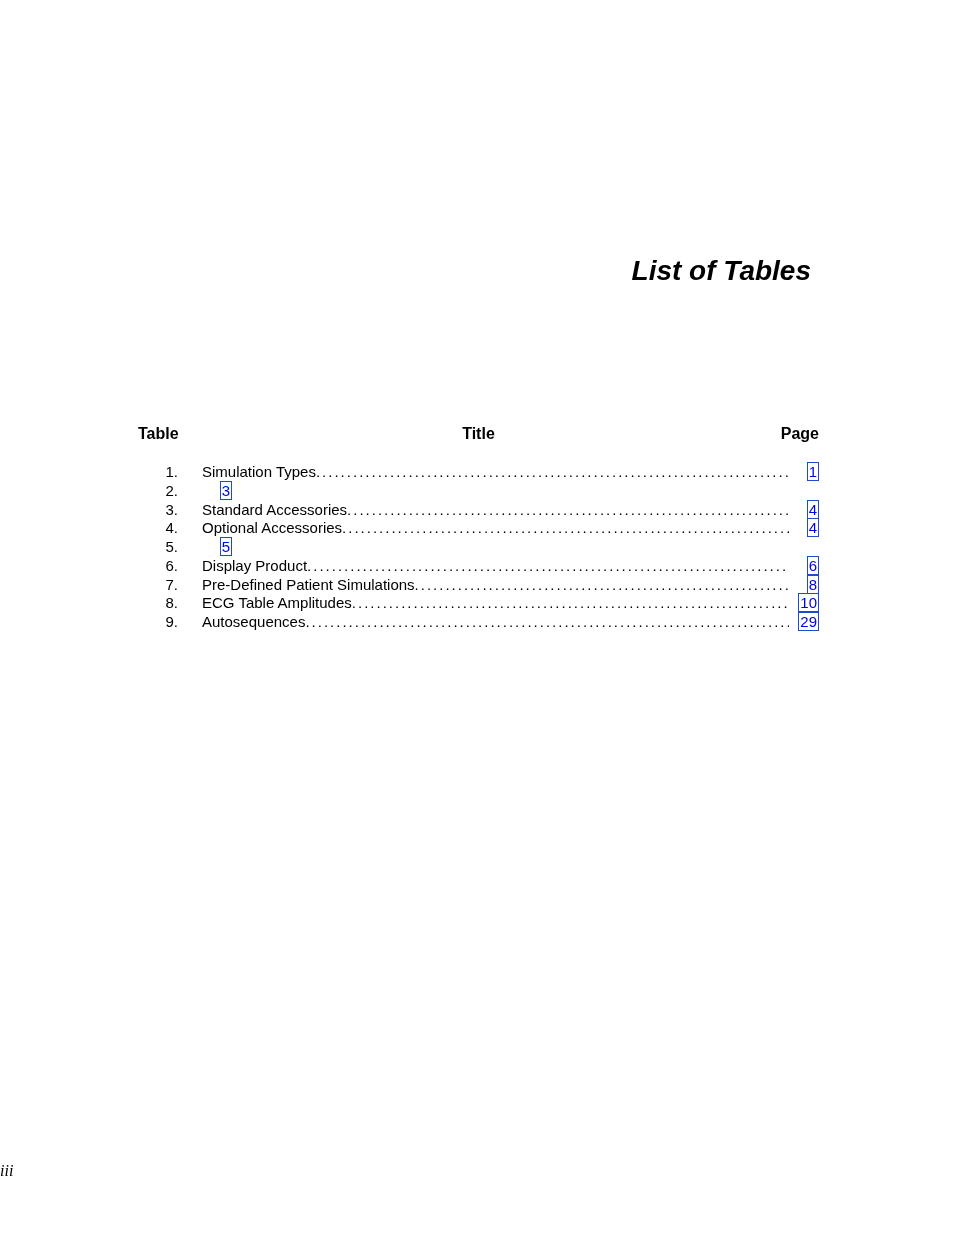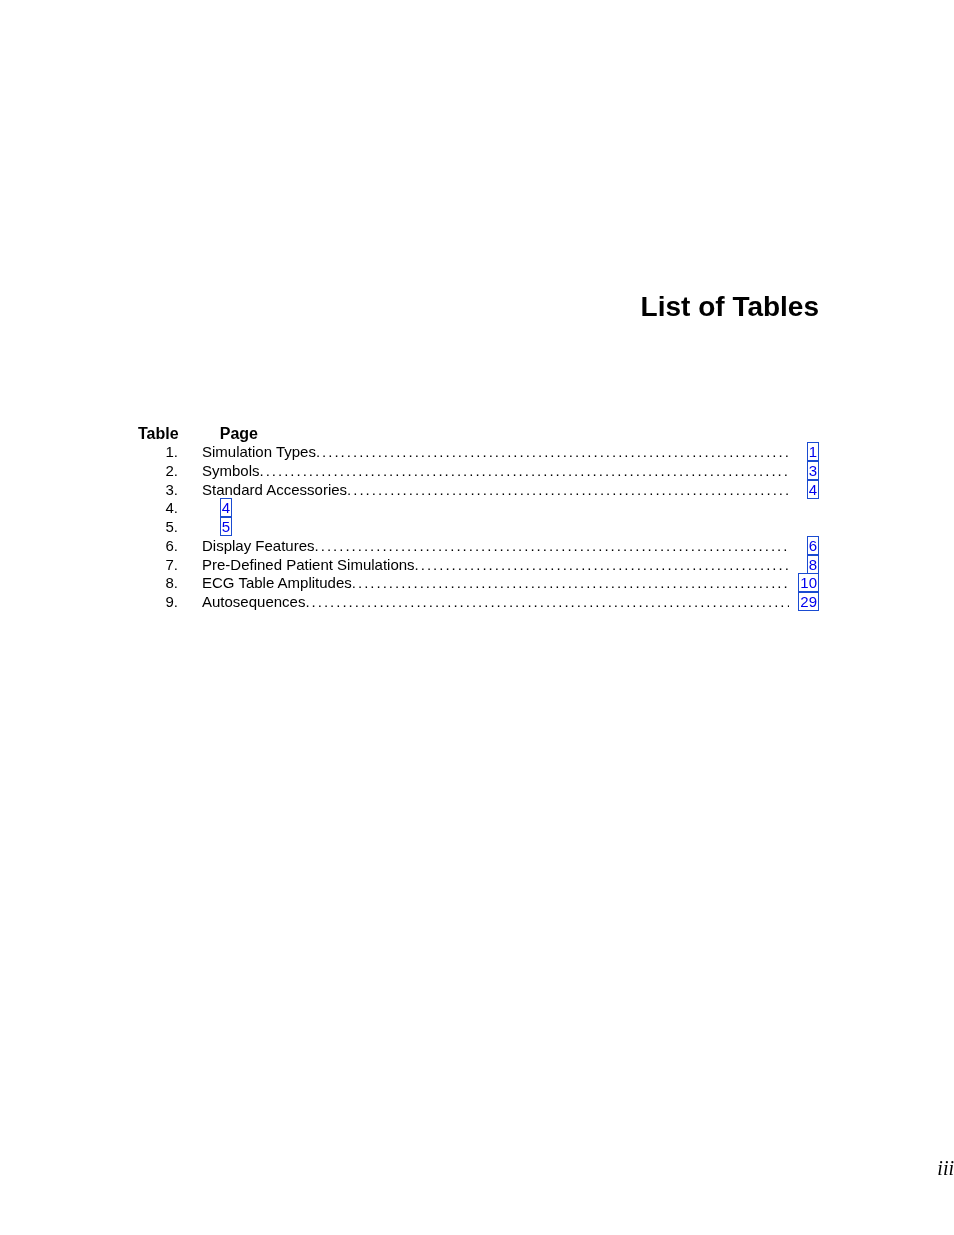--- a/index.html
+++ b/index.html
@@ -13,37 +13,38 @@
     width: 954px;
     height: 1235px;
     box-sizing: border-box;
     padding: 0;
     position: relative;
   }
   .heading {
     position: absolute;
     top: 255px;
     left: 0;
-    right: 135px;
+    right: 143px;
     text-align: right;
     font-family: Arial, Helvetica, sans-serif;
     font-weight: bold;
+    font-style: italic;
     font-size: 28px;
-    margin-top: 36px;
   }
   .toc {
     position: absolute;
     top: 425px;
     left: 138px;
     right: 135px;
   }
   .col-headers {
     display: flex;
     font-weight: bold;
     font-size: 16px;
+    margin-bottom: 20px;
   }
   .col-table { width: 60px; }
   .col-title { flex: 1; text-align: center; }
   .col-page  { width: 60px; text-align: right; }
   .entries { }
   .entry {
     display: flex;
     align-items: baseline;
     font-size: 15px;
     line-height: 1.25;
@@ -82,77 +83,78 @@
     color: #0000EE;
     text-decoration: none;
     border: 1px solid #1a4bd1;
     padding: 0 1px;
   }
   .footer {
     position: absolute;
     bottom: 55px;
     left: 0;
     right: 0;
-    text-align: right;
+    text-align: left;
     font-family: "Times New Roman", Times, serif;
     font-style: italic;
-    font-size: 20px;
+    font-size: 16px;
   }
 </style>
 </head>
 <body>
 
 <div class="page">
 
   <div class="heading">List of Tables</div>
 
   <div class="toc">
 
     <div class="col-headers">
       <div class="col-table">Table</div>
+      <div class="col-title">Title</div>
       <div class="col-page">Page</div>
     </div>
 
     <div class="entries" id="entries">
         <div class="entry">
           <div class="num">1.</div>
           <div class="title-dots">
             <span class="title">Simulation Types</span>
             <span class="dots"></span>
           </div>
           <div class="pageno"><a href="#">1</a></div>
         </div>
         <div class="entry">
           <div class="num">2.</div>
-          <div class="title-dots">
-            <span class="title">Symbols</span>
-            <span class="dots"></span>
-          </div>
           <div class="pageno"><a href="#">3</a></div>
         </div>
         <div class="entry">
           <div class="num">3.</div>
           <div class="title-dots">
             <span class="title">Standard Accessories</span>
             <span class="dots"></span>
           </div>
           <div class="pageno"><a href="#">4</a></div>
         </div>
         <div class="entry">
           <div class="num">4.</div>
+          <div class="title-dots">
+            <span class="title">Optional Accessories</span>
+            <span class="dots"></span>
+          </div>
           <div class="pageno"><a href="#">4</a></div>
         </div>
         <div class="entry">
           <div class="num">5.</div>
           <div class="pageno"><a href="#">5</a></div>
         </div>
         <div class="entry">
           <div class="num">6.</div>
           <div class="title-dots">
-            <span class="title">Display Features</span>
+            <span class="title">Display Product</span>
             <span class="dots"></span>
           </div>
           <div class="pageno"><a href="#">6</a></div>
         </div>
         <div class="entry">
           <div class="num">7.</div>
           <div class="title-dots">
             <span class="title">Pre-Defined Patient Simulations</span>
             <span class="dots"></span>
           </div>

